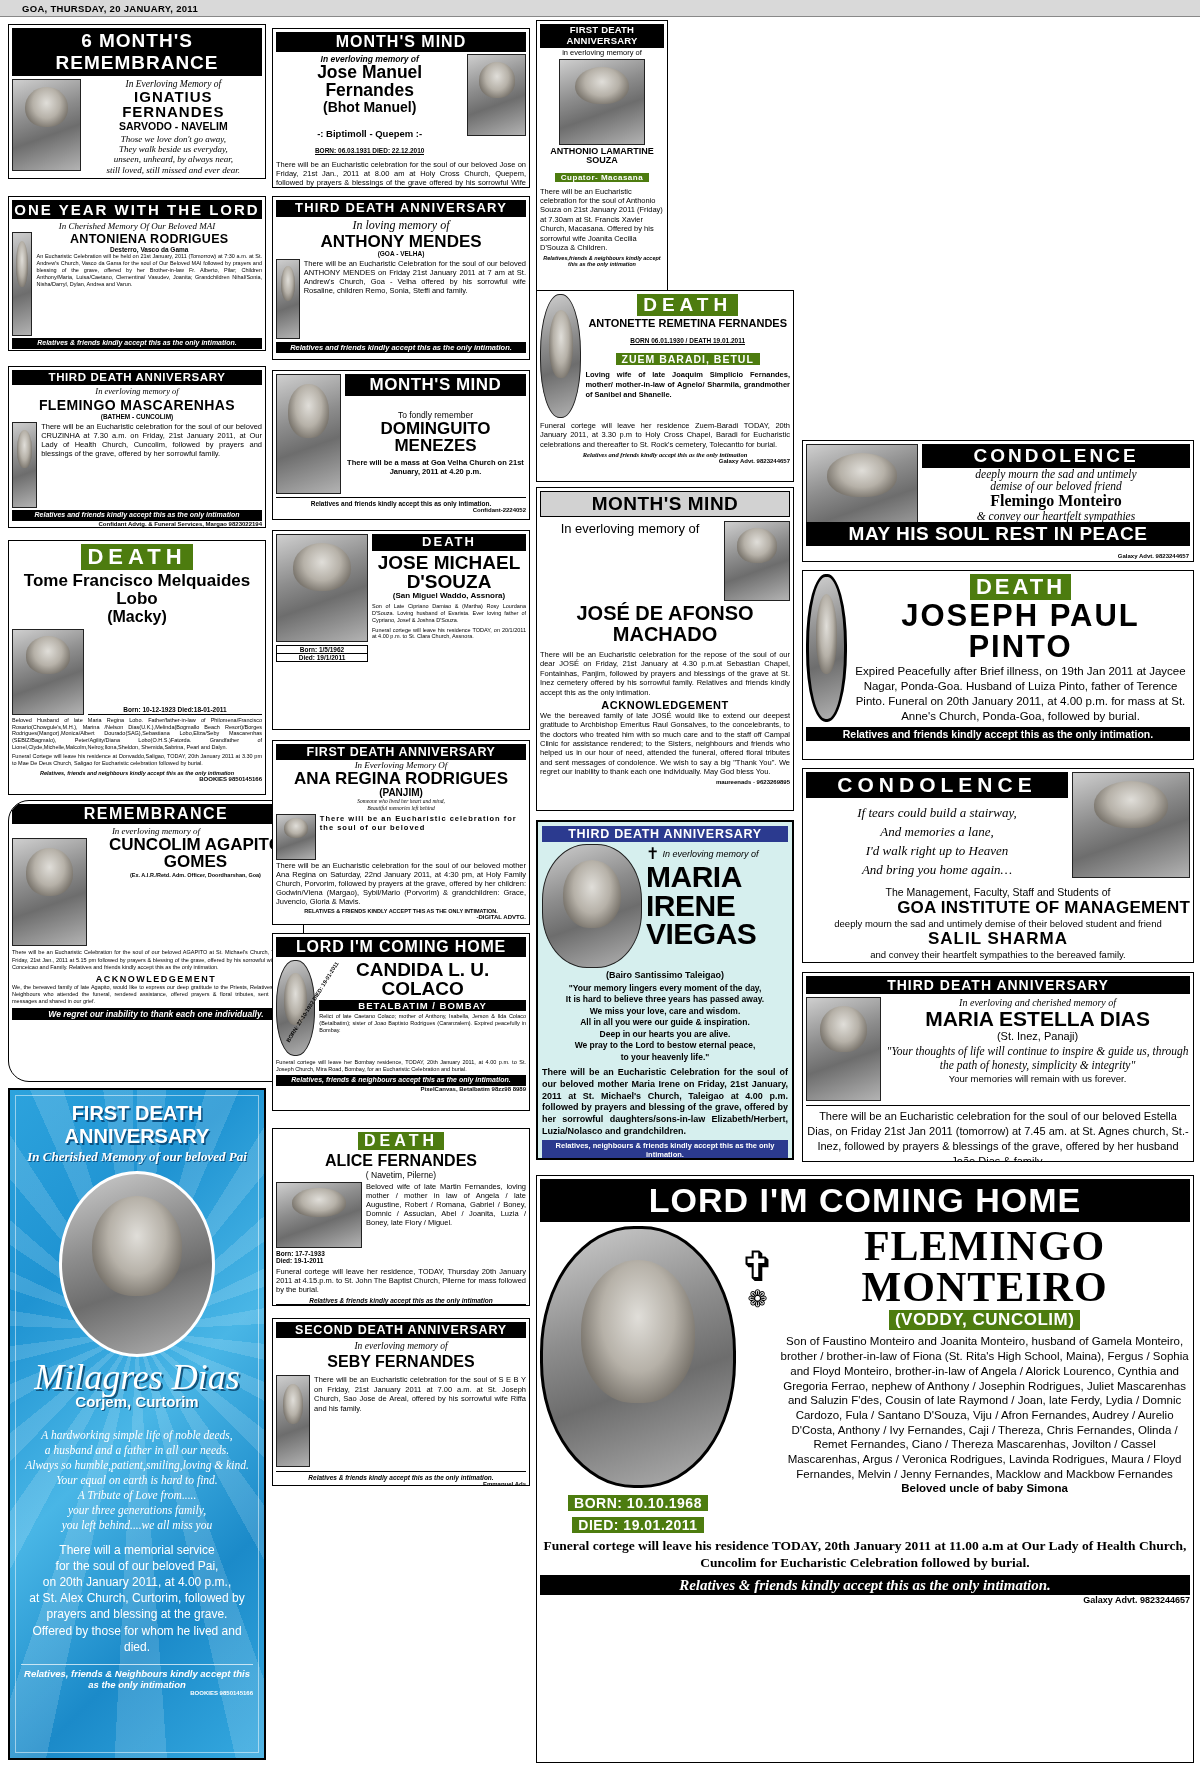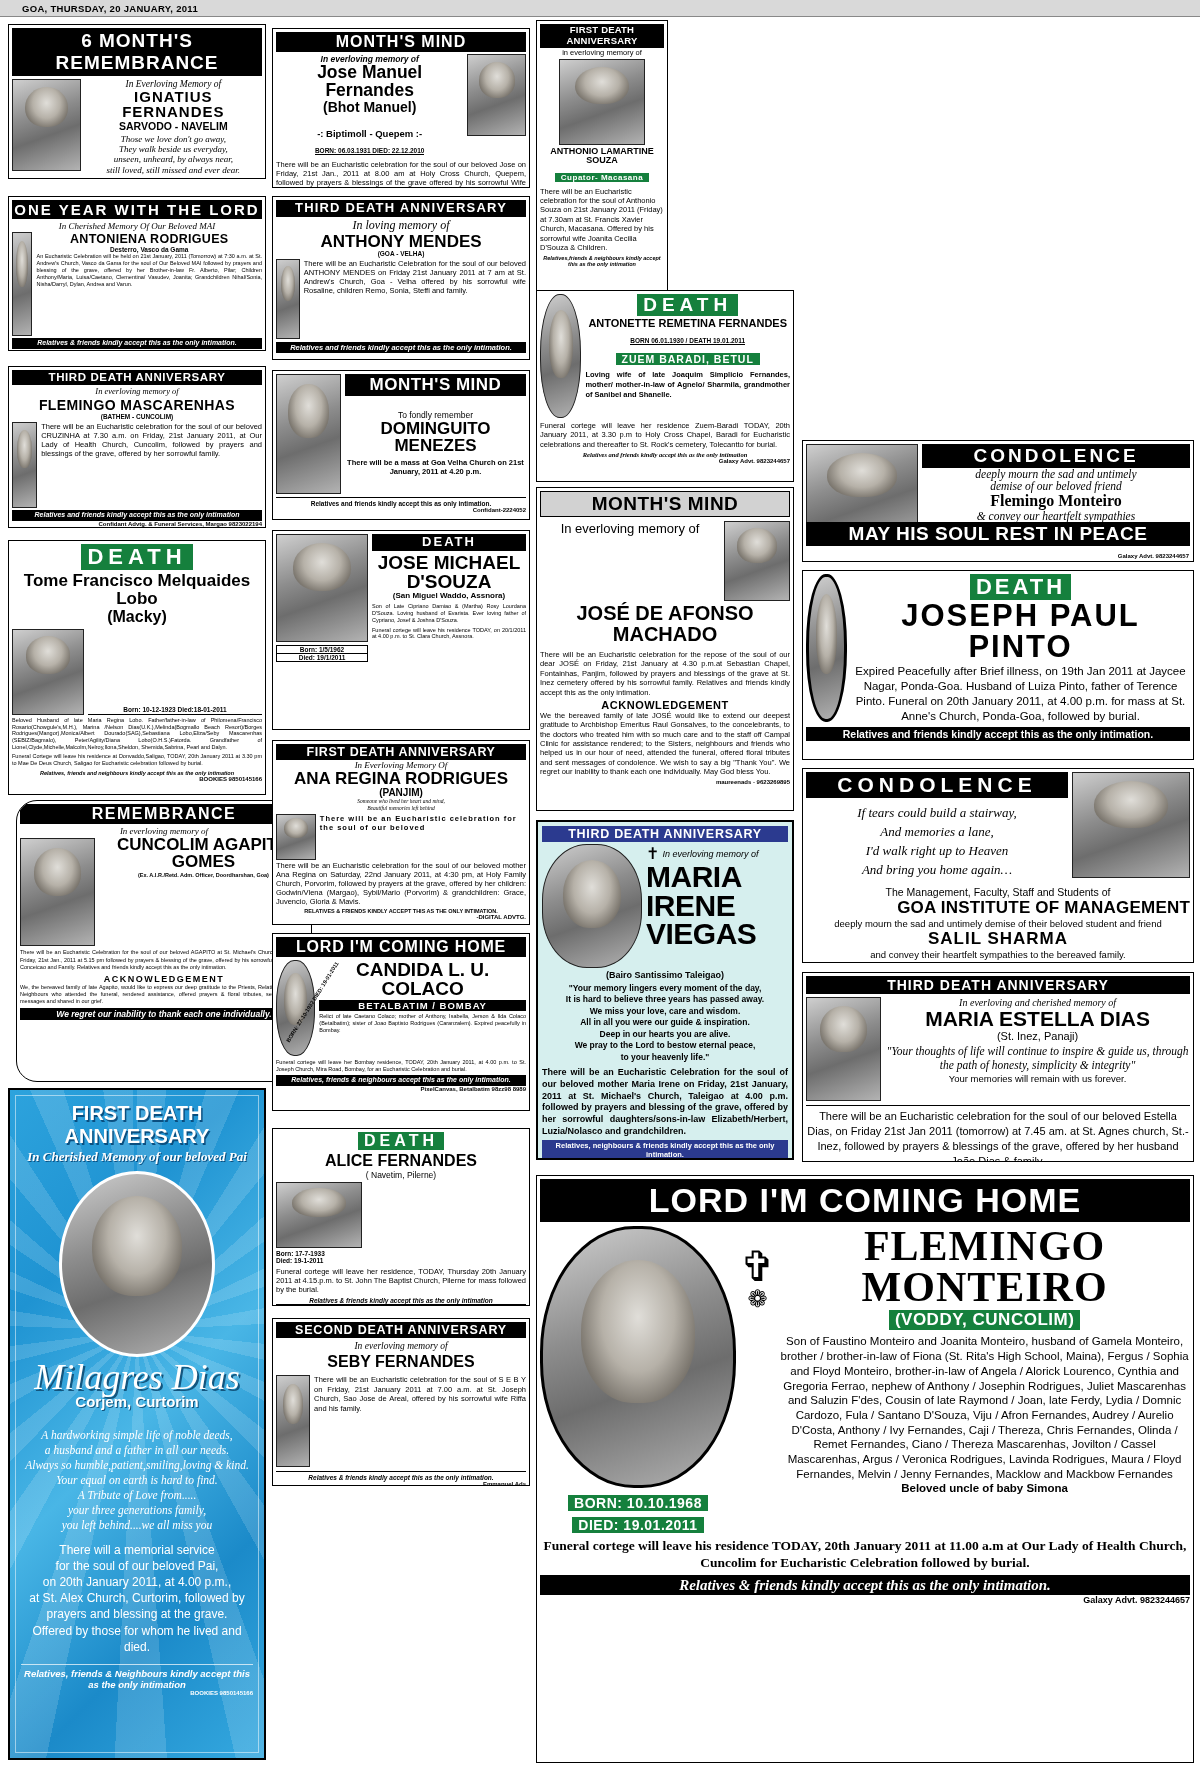--- a/index.html
+++ b/index.html
@@ -38,21 +38,21 @@
     font-weight:bold; letter-spacing:1px;
     padding:1px 2px; line-height:1.15;
   }
   .banner-grey { background:#2b2b2b; color:#fff; }
   .footer-bar {
     background:#000; color:#fff; text-align:center;
     font-style:italic; font-weight:bold; line-height:1.2;
     padding:1px 2px;
   }
   .subbar {
-    background:#15803d; color:#fff; display:inline-block;
+    background:#4d7c0f; color:#fff; display:inline-block;
     padding:0px 6px; font-weight:bold; letter-spacing:.5px;
   }
   .ctr { text-align:center; }
   .just { text-align:justify; }
   .it { font-style:italic; }
   .bd { font-weight:bold; }
   .serif { font-family:"Liberation Serif", serif; }
   .script { font-family:"Liberation Serif", serif; font-style:italic; }
 
   
@@ -168,21 +168,21 @@
       <div class="grow" style="display:flex;align-items:flex-end;">
         <div class="bd xsmall ctr grow" style="border-bottom:1px solid #000;padding-bottom:1px;">Born: 10-12-1923  Died:18-01-2011</div>
       </div>
     </div>
     <div class="tiny just" style="line-height:1.25;margin-top:2px;">Beloved Husband of late Maria Regina Lobo.  Father/father-in-law of Philomena/Francisco Rosario(Chowgule's,M.H.), Marina /Nelson Dias(U.K.),Melinda(Bogmallo Beach Resort)/Borges Rodrigues(Mangor),Monica/Albert Dourado(SAG),Sebastiana Lobo,Eliza/Seby Mascarenhas (SEBIZ/Bagmalo), Peter/Agility/Diana Lobo(O.H.S.)Fatorda. Grandfather of Lionel,Clyde,Michelle,Malcolm,Nelroy,Ilona,Sheldon, Shemida,Sabrina, Pearl and Dalyn.</div>
     <div class="tiny just" style="line-height:1.25;margin-top:2px;">Funeral Cortege will leave his residence  at Donvaddo,Saligao, TODAY,  20th January 2011 at 3.30 pm to  Mae De Deus Church, Saligao  for Eucharistic celebration followed by burial.</div>
     <div class="ctr it tiny bd" style="margin-top:3px;">Relatives, friends and neighbours kindly accept this as the only intimation</div>
     <div class="credit tiny">BOOKIES 9850145166</div>
   </div>
 
-  <div class="ad" style="left:16px; top:800px; width:296px; height:282px;border-radius:21px;">
+  <div class="ad" style="left:8px; top:800px; width:296px; height:282px;border-radius:21px;">
     <div class="banner" style="font-size:16px;letter-spacing:1.5px;">REMEMBRANCE</div>
     <div class="ctr it serif" style="font-size:9px;margin:2px 0 0;">In everloving memory of</div>
     <div class="row">
       <div class="photo tall" style="width:86px;height:108px;margin-top:2px;"></div>
       <div class="grow ctr">
         <div class="bd" style="font-size:17px;line-height:1.0;">CUNCOLIM AGAPITO GOMES</div>
         <div class="bd tiny" style="margin-top:2px;">(Ex. A.I.R./Retd. Adm. Officer, Doordharshan, Goa)</div>
       </div>
     </div>
     <div class="tiny just" style="line-height:1.3;margin-top:3px;">There will be an Eucharistic Celebration for the soul of our beloved AGAPITO at St. Michael's Church, Taleigao on Friday, 21st Jan., 2011 at 5.15 pm followed by prayers &amp; blessing of the grave, offered by his sorrowful wife Maria da Conceicao and Family. Relatives and friends kindly accept this as the only intimation.</div>
@@ -318,20 +318,21 @@
       <div class="subbar" style="font-size:16px;letter-spacing:4px;">DEATH</div>
     </div>
     <div class="ctr bd" style="font-size:16px;margin-top:2px;">ALICE  FERNANDES</div>
     <div class="ctr" style="font-size:8.5px;">( Navetim, Pilerne)</div>
     <div class="row" style="margin-top:2px;">
       <div style="width:86px;">
         <div class="photo tall" style="width:86px;height:66px;"></div>
         <div class="bd xsmall" style="margin-top:2px;">Born: 17-7-1933</div>
         <div class="bd xsmall">Died: 19-1-2011</div>
       </div>
+      <div class="grow small just" style="line-height:1.2;">Beloved wife of late Martin Fernandes, loving mother / mother in law of Angela / late Augustine, Robert / Romana, Gabriel / Boney, Domnic / Assucian, Abel / Joanita, Luzia / Boney, late Flory / Miguel.</div>
     </div>
     <div class="small just" style="line-height:1.2;margin-top:3px;">Funeral cortege will leave her residence, TODAY, Thursday 20th January 2011 at 4.15.p.m. to St. John The Baptist Church, Pilerne for mass followed by the burial.</div>
     <div class="ctr bd it xsmall" style="margin-top:3px;">Relatives &amp; friends kindly accept this as the only intimation</div>
     <div class="ctr bd tiny" style="border-top:1px solid #000;">JOE FUNERAL SERVICES, CALANGUTE  9822119894</div>
   </div>
 
   <div class="ad" style="left:272px; top:1318px; width:258px; height:168px;">
     <div class="banner" style="font-size:12.5px;letter-spacing:.8px;">SECOND DEATH ANNIVERSARY</div>
     <div class="ctr it serif" style="font-size:9.5px;margin-top:3px;">In everloving memory of</div>
     <div class="ctr bd" style="font-size:16px;margin-top:2px;">SEBY FERNANDES</div>

